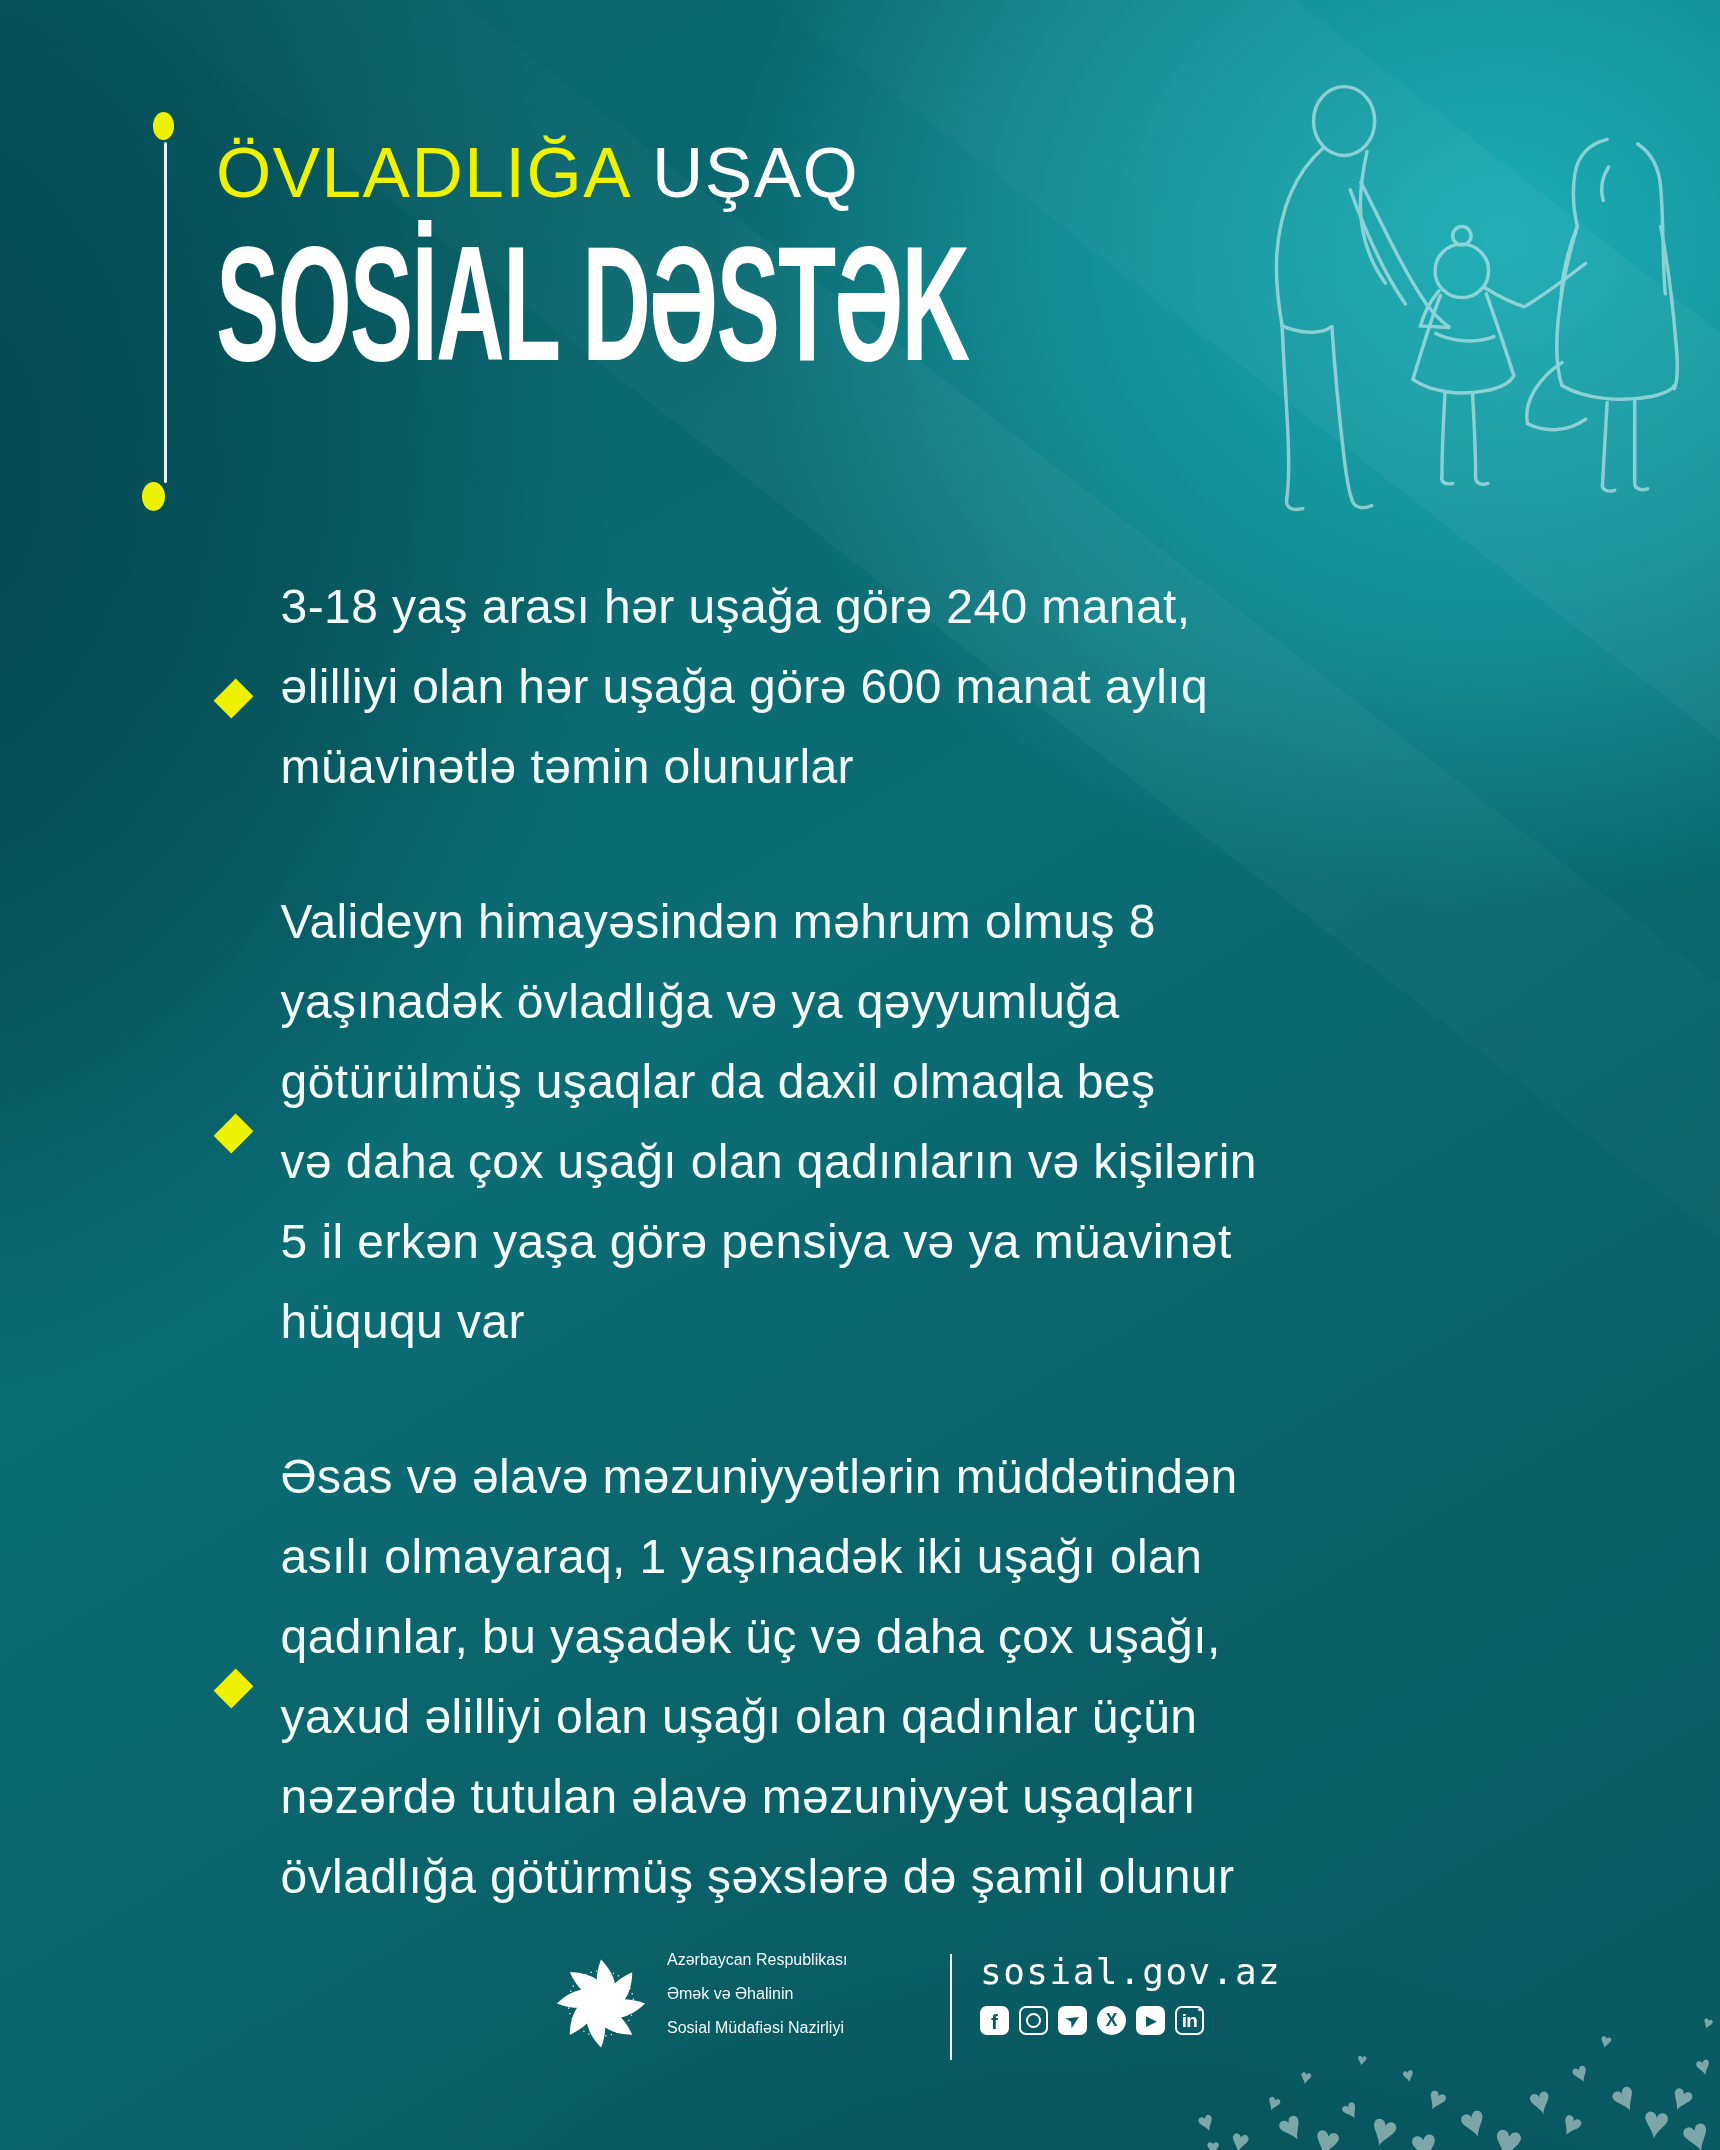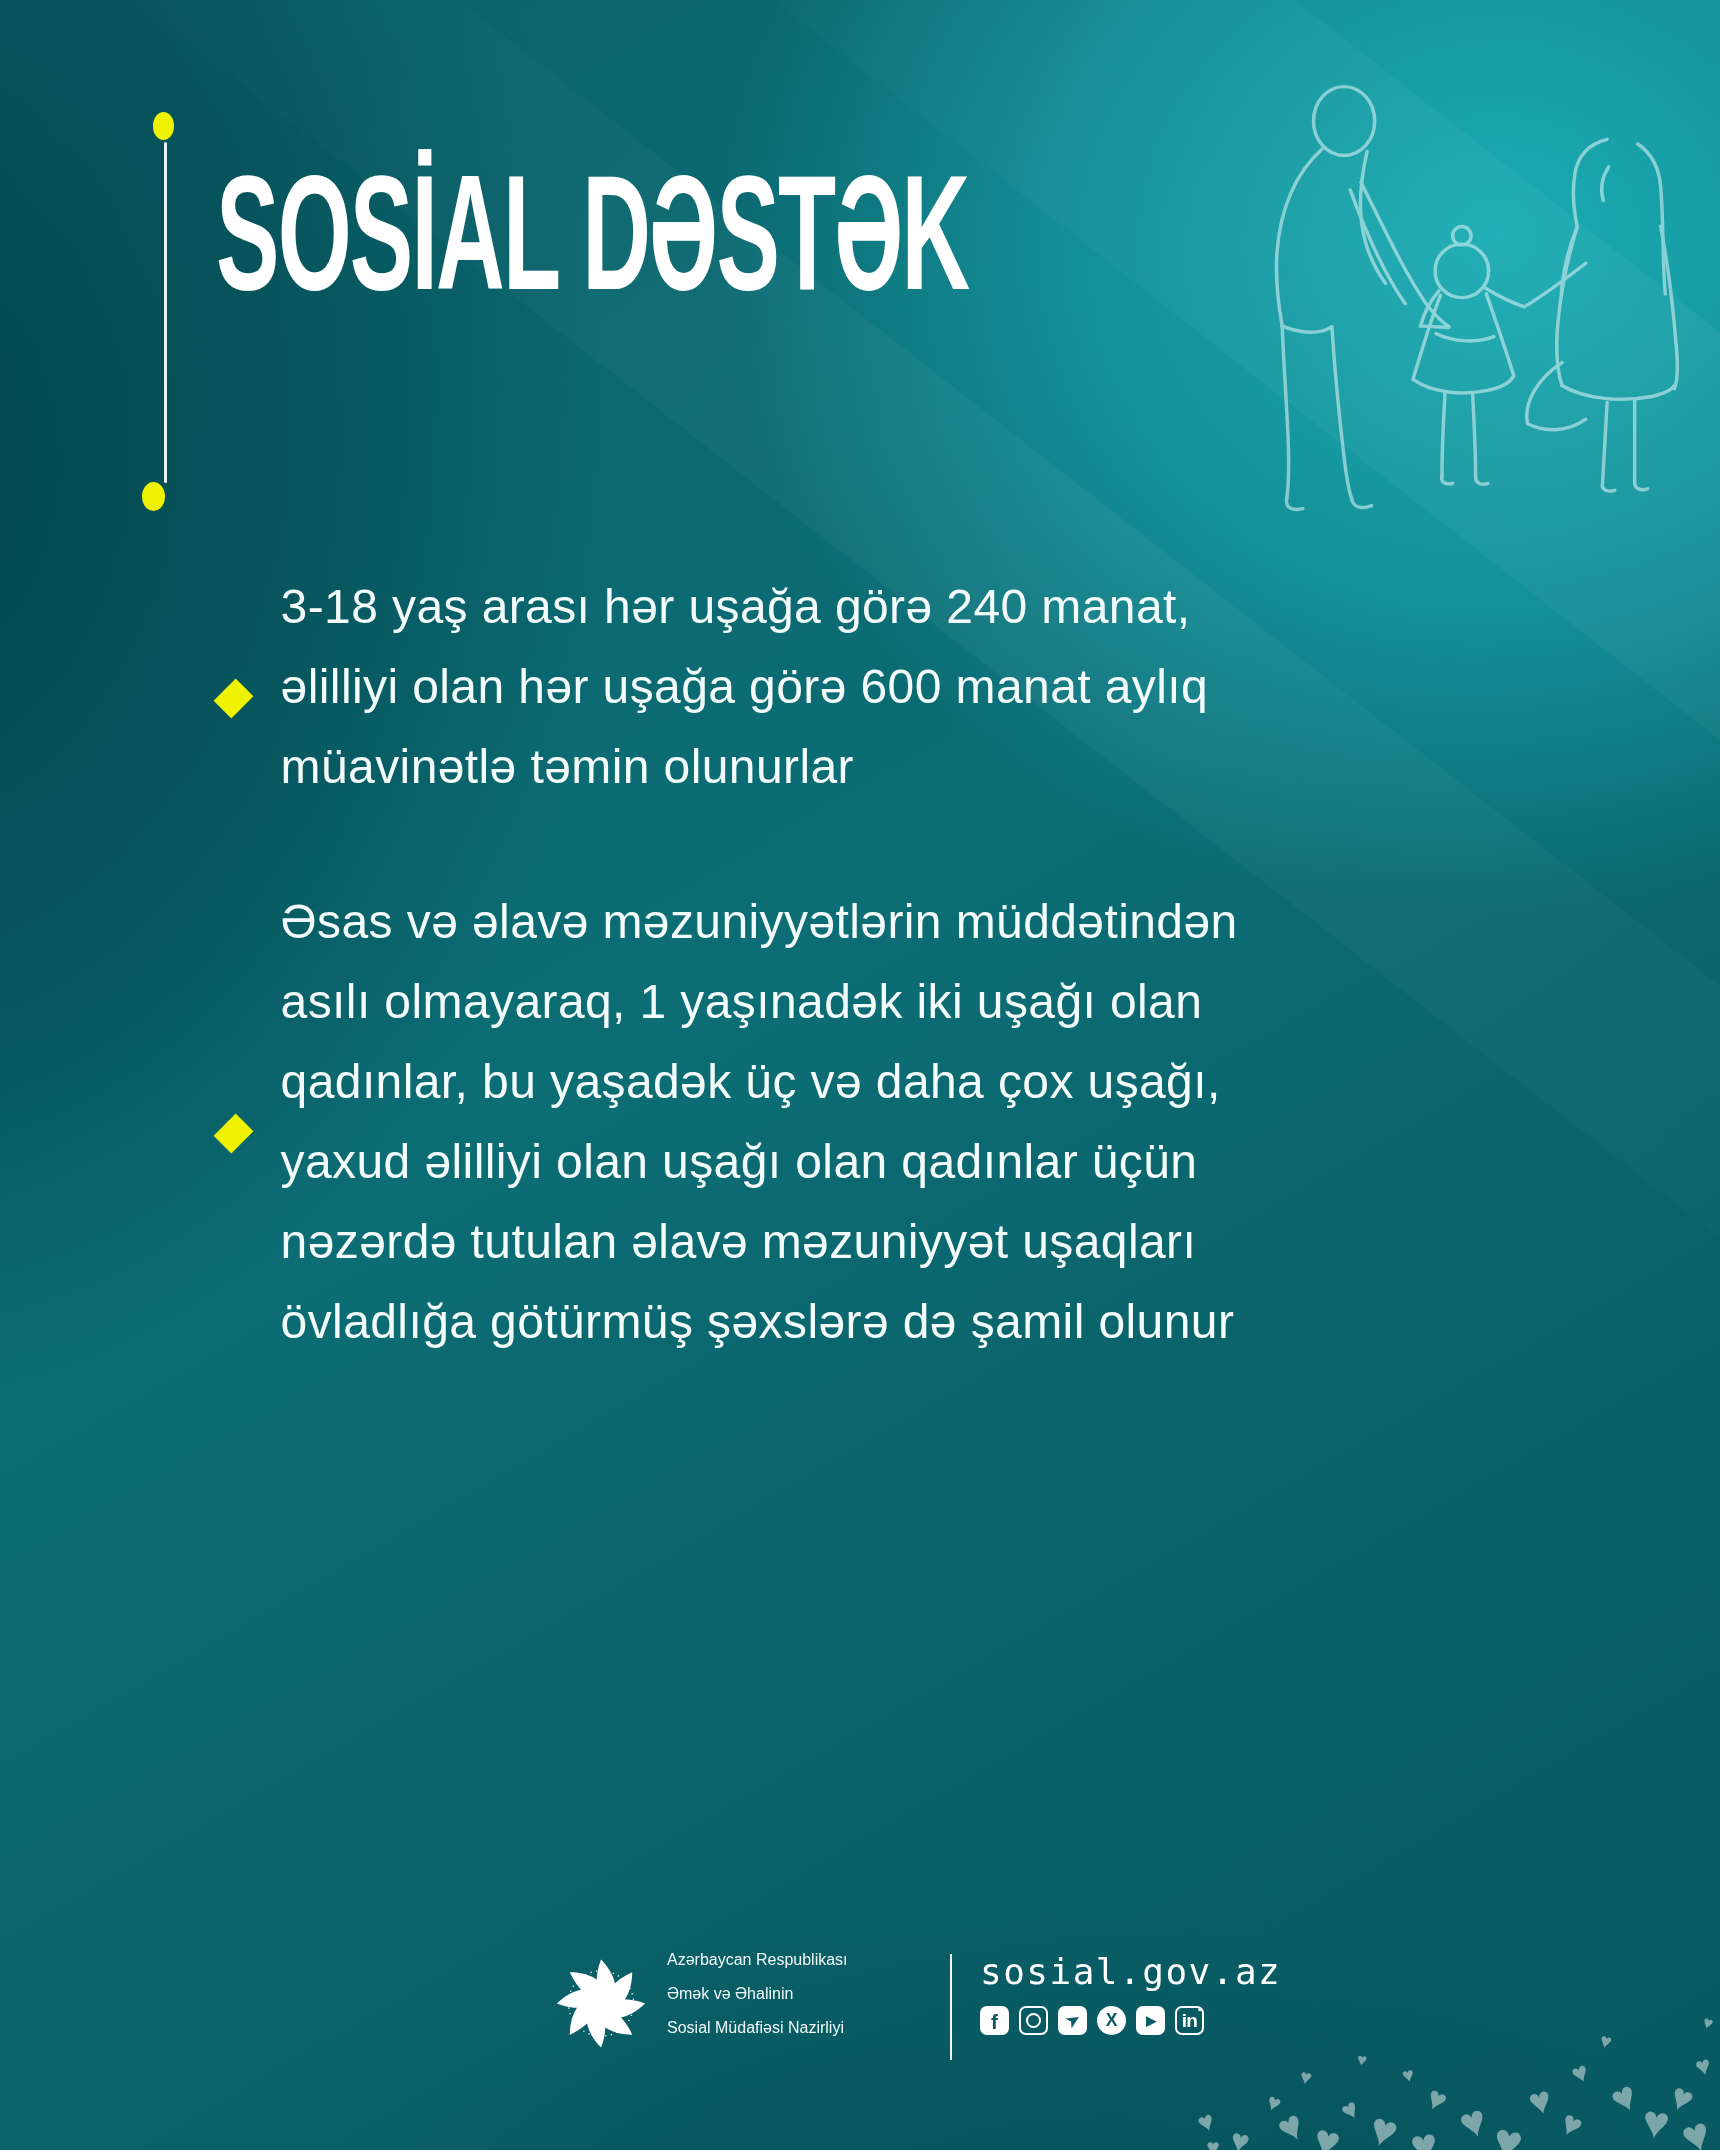--- a/index.html
+++ b/index.html
@@ -71,20 +71,23 @@
 
 <div id="poster">
   <div class="streak s1"></div>
   <div class="streak s2"></div>
 
   <div class="ydot top"></div>
   <div class="vline"></div>
   <div class="ydot bot"></div>
 
   <div class="title-block">
+    <div class="t1">
+      <span class="hl">ÖVLADLIĞA</span><span class="rest">UŞAQ</span>
+    </div>
     <div class="t3">SOSİAL DƏSTƏK</div>
   </div>
 
   <svg class="family" viewBox="0 0 650 600" aria-hidden="true">
 
     <ellipse cx="178" cy="62" rx="40" ry="45"></ellipse>
     <path d="M150 98 C 112 132 94 182 90 236 C 88 272 92 302 97 330"></path>
     <path d="M208 102 C 200 137 197 167 201 196 C 205 226 216 252 232 274"></path>
     <path d="M200 142 C 230 202 258 262 286 302 C 296 315 306 325 315 331"></path>
     <path d="M186 152 C 208 212 232 264 258 301"></path>
@@ -118,20 +121,29 @@
     <path d="M516 536 C 514 544 522 548 532 545"></path>
     <path d="M558 535 C 558 543 566 546 575 543"></path>
   </svg>
 
   <div class="bullets">
     <div class="bullet">
       <div class="diamond"></div>
       <div class="btext">3-18 yaş arası hər uşağa görə 240 manat,
 əlilliyi olan hər uşağa görə 600 manat aylıq
 müavinətlə təmin olunurlar</div>
+    </div>
+    <div class="bullet">
+      <div class="diamond"></div>
+      <div class="btext">Valideyn himayəsindən məhrum olmuş 8
+yaşınadək övladlığa və ya qəyyumluğa
+götürülmüş uşaqlar da daxil olmaqla beş
+və daha çox uşağı olan qadınların və kişilərin
+5 il erkən yaşa görə pensiya və ya müavinət
+hüququ var</div>
     </div>
     <div class="bullet">
       <div class="diamond"></div>
       <div class="btext">Əsas və əlavə məzuniyyətlərin müddətindən
 asılı olmayaraq, 1 yaşınadək iki uşağı olan
 qadınlar, bu yaşadək üç və daha çox uşağı,
 yaxud əlilliyi olan uşağı olan qadınlar üçün
 nəzərdə tutulan əlavə məzuniyyət uşaqları
 övladlığa götürmüş şəxslərə də şamil olunur</div>
     </div>

